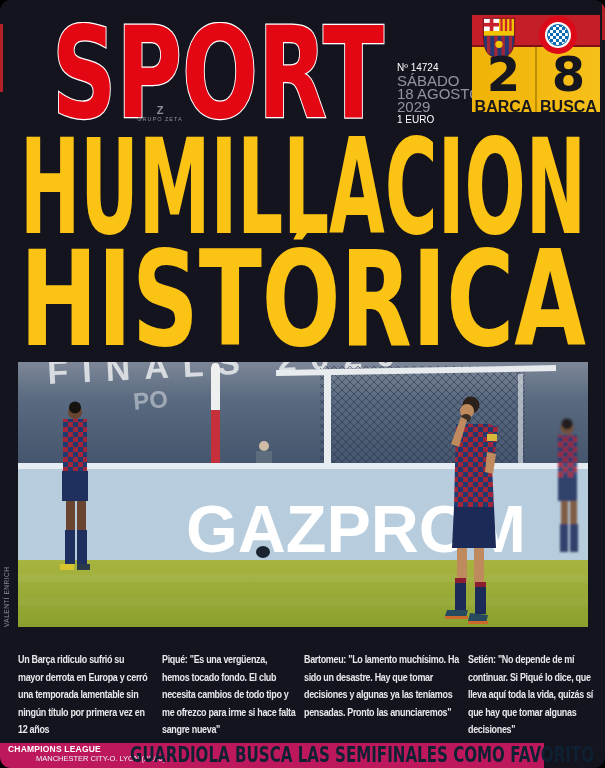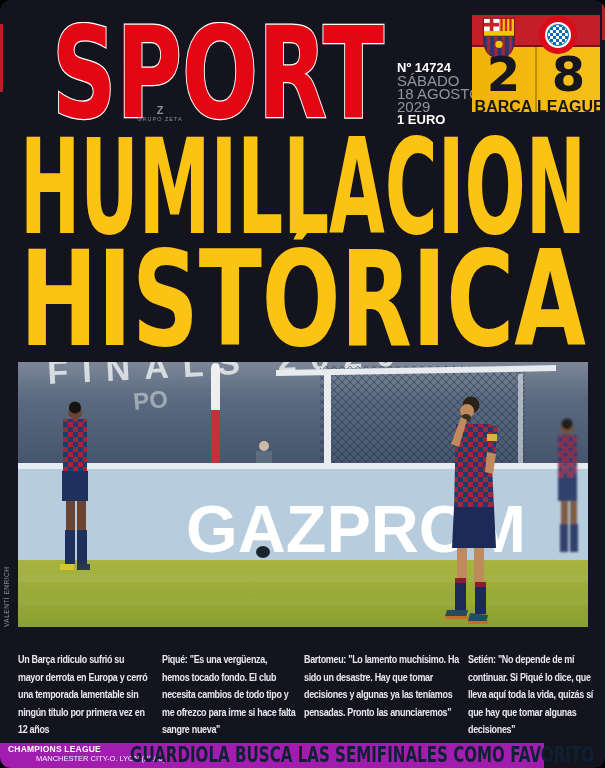--- a/index.html
+++ b/index.html
@@ -14,21 +14,21 @@
   .edge-left{left:0;top:24px;width:3px;height:68px;}
   .edge-right{right:0;top:4px;width:3px;height:36px;}
 
   
   .logo-svg{position:absolute;left:50px;top:22px;}
   .logo-svg text{font-family:"DejaVu Sans",sans-serif;font-weight:bold;}
   .publisher{position:absolute;left:128px;top:105px;width:64px;text-align:center;color:#8f8f9a;}
   .publisher .zmark{font-size:11px;font-weight:bold;line-height:11px;}
   .publisher .pname{font-size:5.5px;letter-spacing:1px;line-height:7px;}
   .issue-block{position:absolute;left:397px;top:61px;line-height:13px;}
-  .issue-block .strong{color:#ffffff;font-weight:bold;font-size:13px;}
+  .issue-block .strong{color:#ffffff;font-weight:normal;font-size:10px;}
   .issue-block .dim{color:#93939e;font-size:15px;}
 
   
   .scoreboard{position:absolute;left:472px;top:15px;width:128px;height:97px;}
   .sb-band{position:absolute;left:0;top:0;width:128px;height:30px;background:#c41e28;border-bottom:2px solid #7e1117;}
   .sb-box{position:absolute;left:0;top:32px;width:128px;height:65px;background:linear-gradient(90deg,#f0b306,#f6c01a);}
   .sb-divider{position:absolute;left:63px;top:32px;width:2px;height:65px;background:#bc8d05;}
   .sb-score{position:absolute;top:30px;height:56px;font-family:"DejaVu Sans",sans-serif;font-weight:bold;font-size:48px;line-height:58px;color:#16161f;text-align:center;}
   .sb-score.home{left:0;width:63px;}
   .sb-score.away{left:65px;width:63px;}
@@ -57,21 +57,21 @@
     color:#e8e8ec;font-weight:bold;font-size:11.5px;line-height:17.5px;
     letter-spacing:-0.4px;
     transform:scaleX(0.78);transform-origin:left top;
   }
   .col1{left:18px;width:170px;}
   .col2{left:162px;width:172px;}
   .col3{left:304px;width:205px;}
   .col4{left:468px;width:162px;}
 
   
-  .footer-bar{position:absolute;left:0;top:743px;width:544px;height:25px;background:#a21caf;}
+  .footer-bar{position:absolute;left:0;top:743px;width:544px;height:25px;background:#be185d;}
   .footer-kicker{position:absolute;left:8px;top:2px;color:#fff;line-height:9px;}
   .footer-kicker .k1{font-size:8.5px;font-weight:bold;letter-spacing:.2px;}
   .footer-kicker .k2{font-size:7.5px;color:#eaf6fc;margin-left:28px;}
   .footer-headline-svg{position:absolute;left:126px;top:0;}
   .footer-headline-svg text{font-family:"DejaVu Sans",sans-serif;font-weight:bold;}
 </style>
 </head>
 <body>
 
 <div class="page">
@@ -135,21 +135,21 @@
         </pattern>
       </defs>
       <circle cx="20" cy="20" r="19" fill="#dc0919"></circle>
       <circle cx="20" cy="20" r="13" fill="#ffffff"></circle>
       <circle cx="20" cy="20" r="10.5" fill="url(#bcheck)" stroke="#0a6bb5" stroke-width="1"></circle>
     </svg>
 
     <div class="sb-score home">2</div>
     <div class="sb-score away">8</div>
     <div class="sb-label home">BARÇA</div>
-    <div class="sb-label away">LEAGUE</div>
+    <div class="sb-label away">BUSCA</div>
   </div>
 
   <svg class="headline-svg" width="572" height="222" viewBox="0 0 572 222">
     <text x="3" y="105" font-size="131" textLength="566" lengthAdjust="spacingAndGlyphs" fill="#fbc314">HUMILLACIÓN</text>
     <text x="3" y="217" font-size="131" textLength="566" lengthAdjust="spacingAndGlyphs" fill="#fbc314">HISTÓRICA</text>
   </svg>
 
   <svg class="photo-svg" width="570" height="265" viewBox="0 0 570 265">
     <defs>
       <pattern id="kit" width="10" height="10" patternUnits="userSpaceOnUse">

